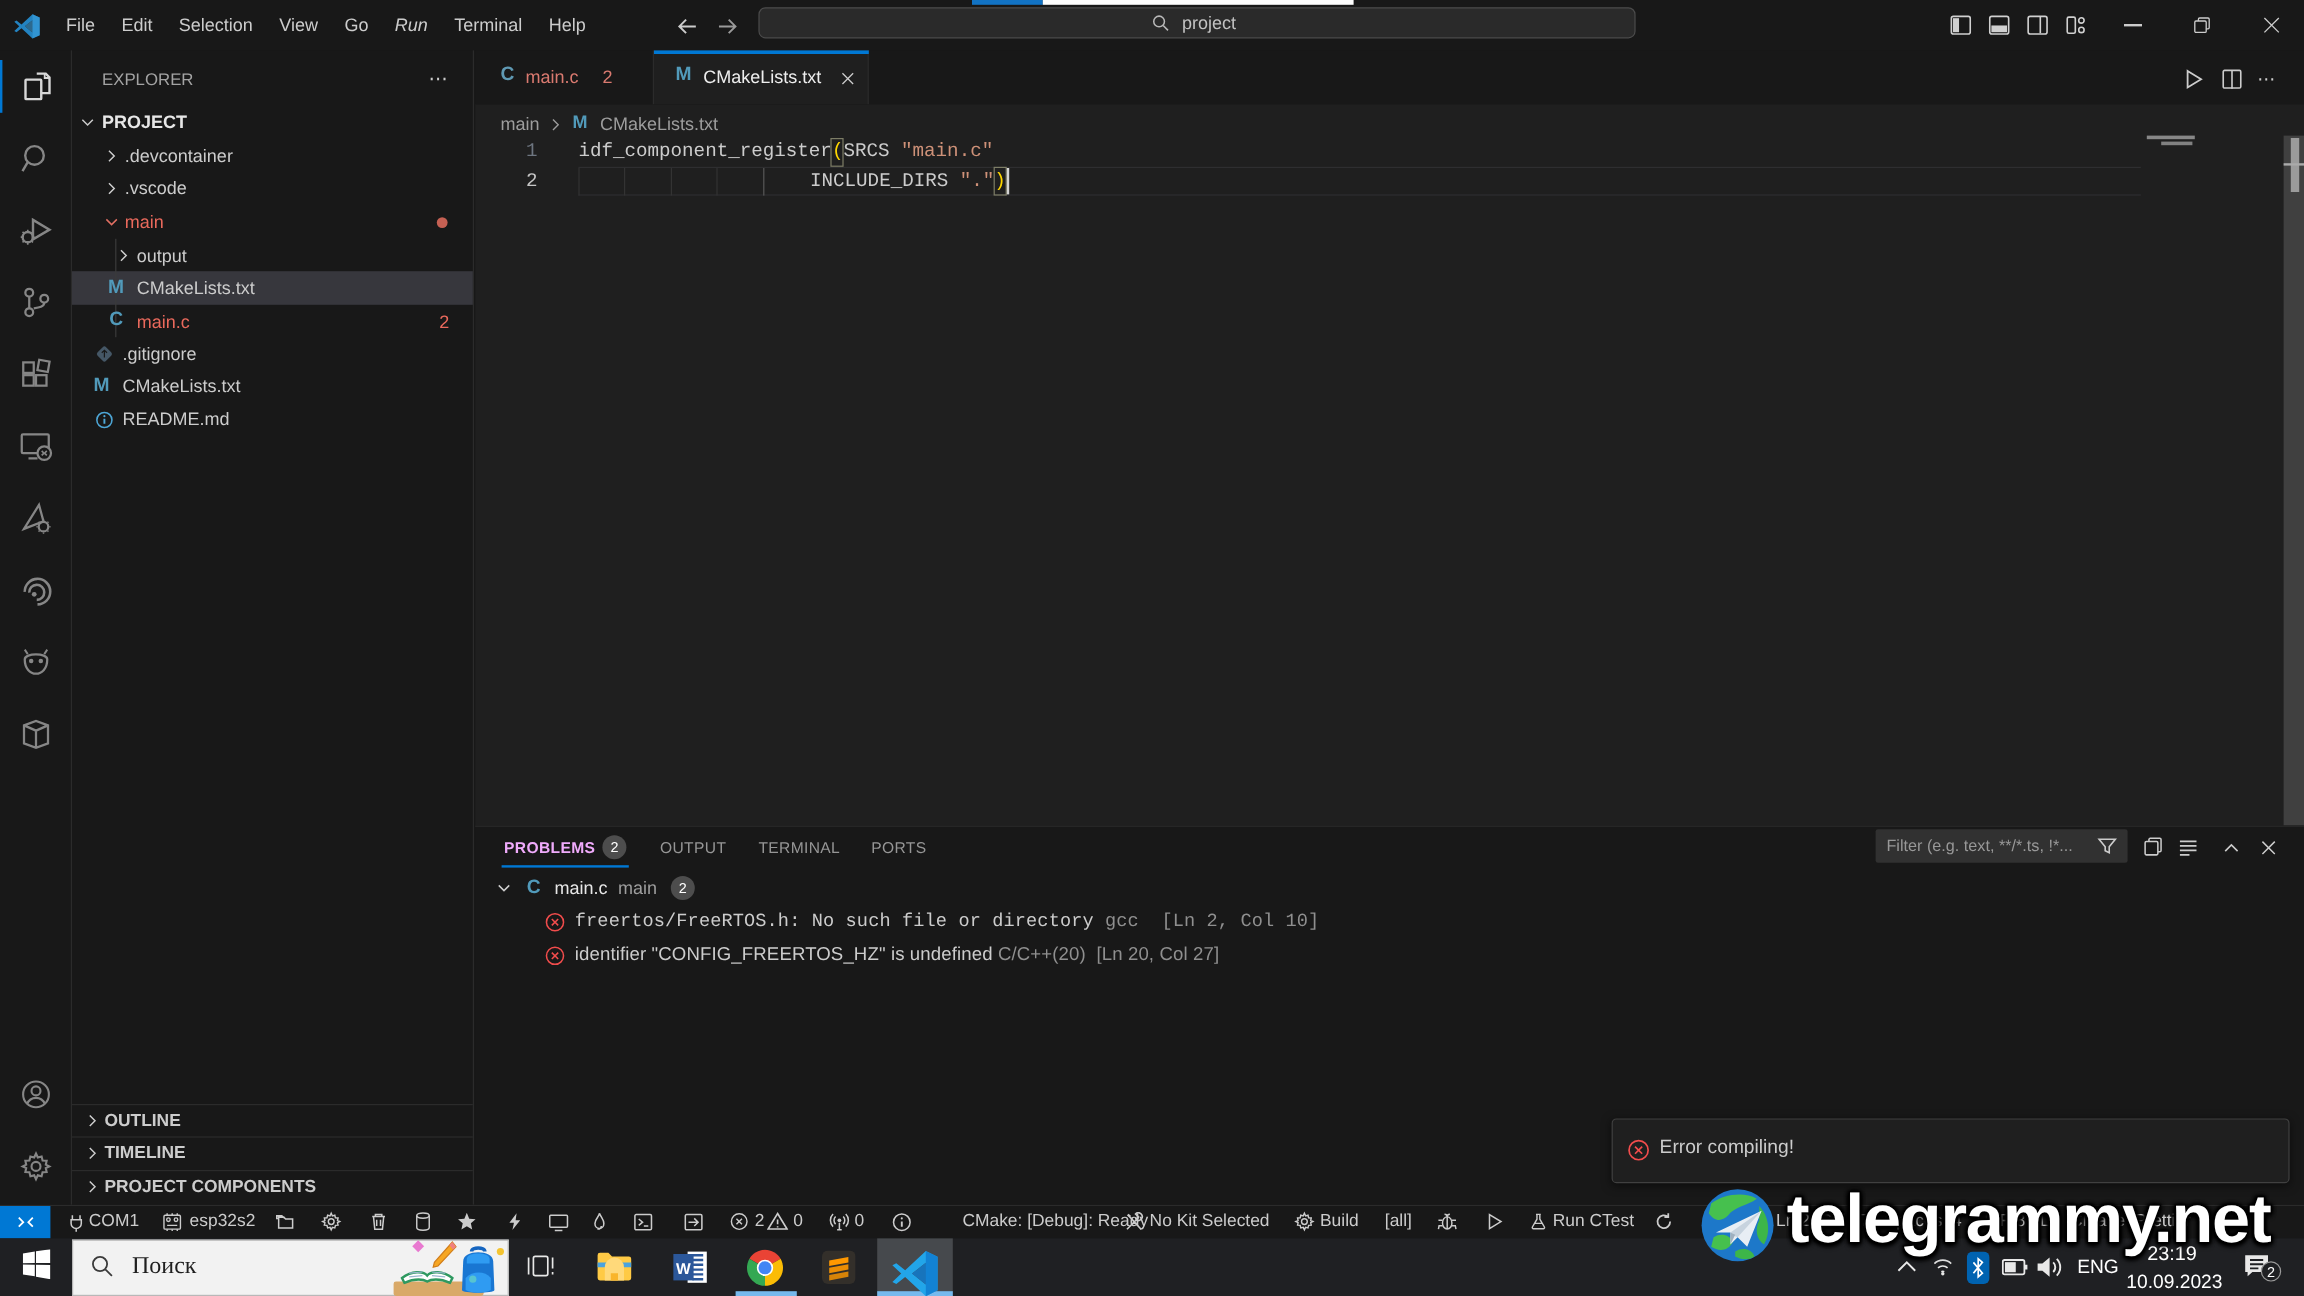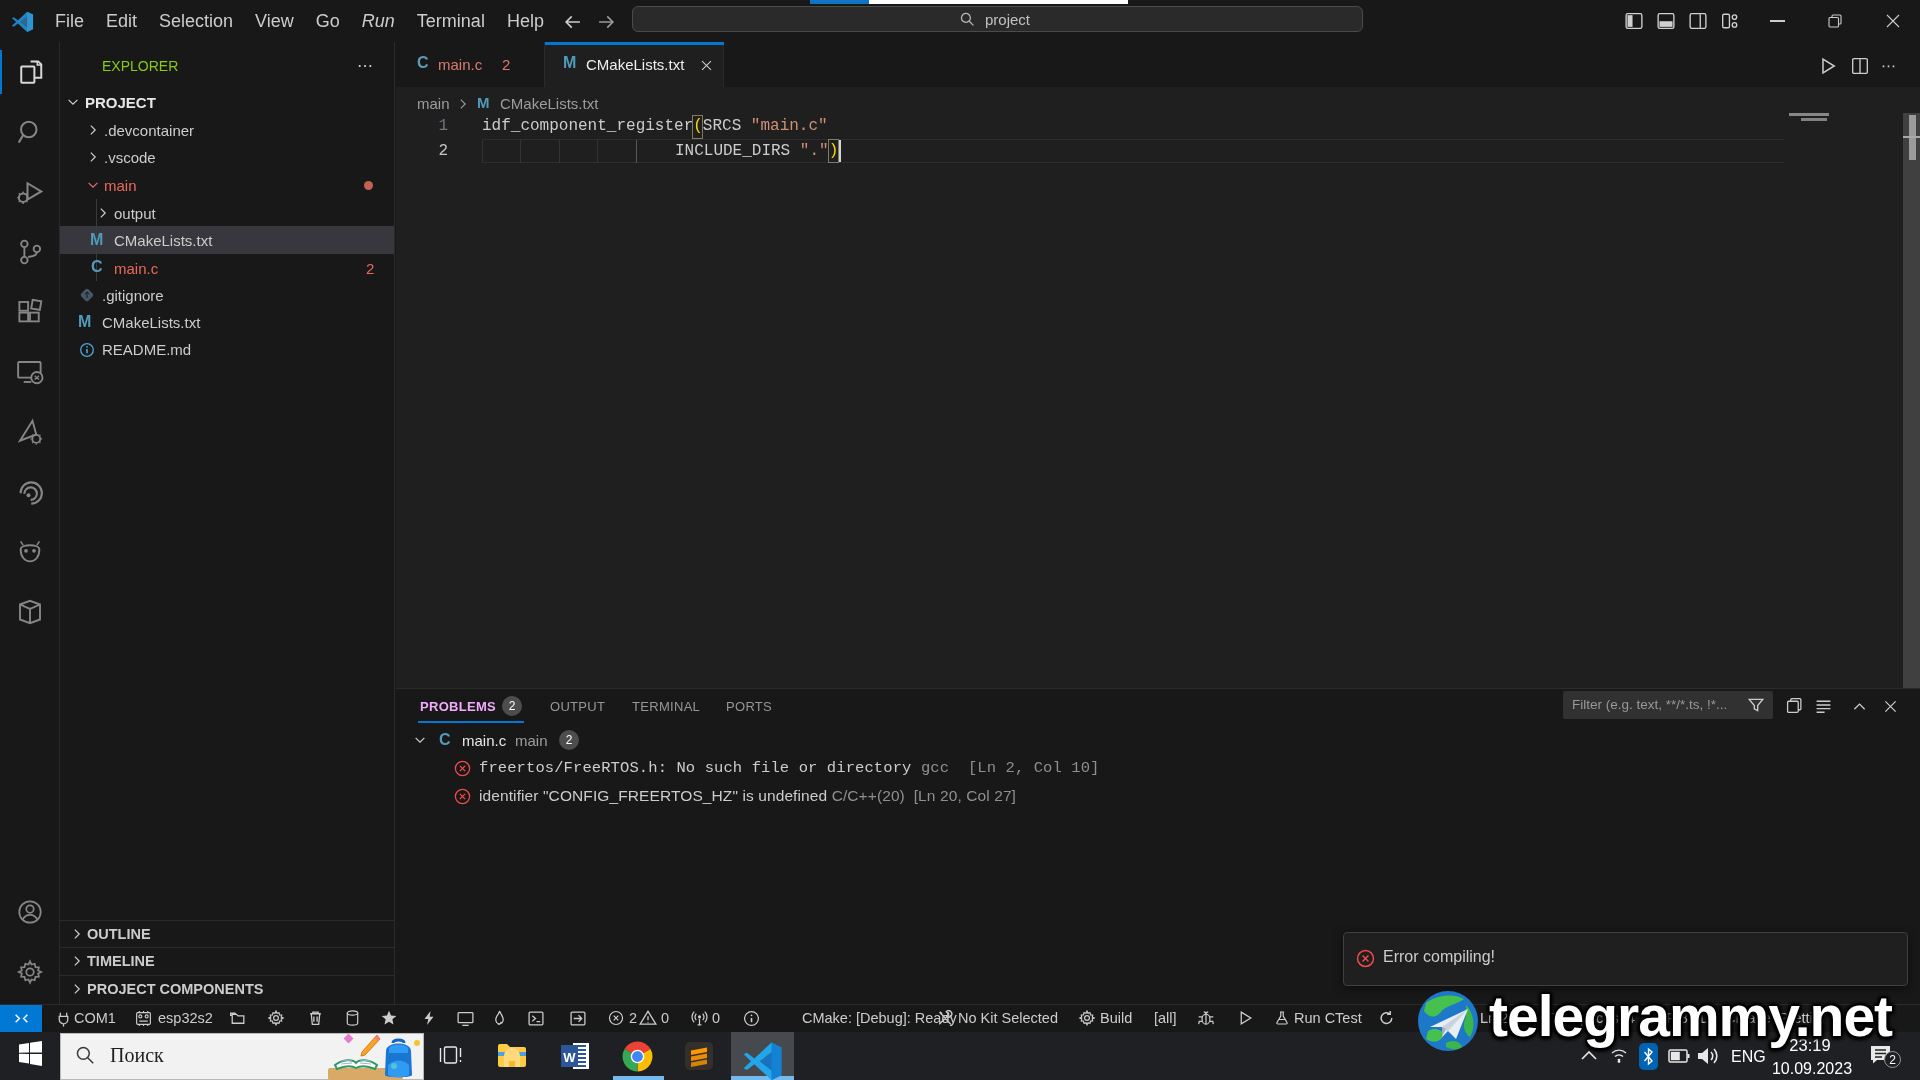--- a/index.html
+++ b/index.html
@@ -17,21 +17,21 @@
   <div class="abs" style="left:0;top:0;width:1920px;height:42px;background:#181818;"></div>
 
   <div class="abs" style="left:810px;top:0;width:59px;height:4px;background:#1273c4;"></div>
   <div class="abs" style="left:869px;top:0;width:259px;height:4px;background:#fdfdfd;"></div>
 
   <svg class="abs" style="left:11px;top:10px;" width="23" height="23" viewBox="0 0 100 100">
     <path fill="#2489ca" d="M70 8 L30 45 L12 31 L4 35 L22 52 L4 69 L12 73 L30 59 L70 96 L96 84 L96 20 Z M70 30 L70 74 L42 52 Z" opacity="0.95"></path>
     <path fill="#3aa0dd" d="M70 8 L96 20 L96 84 L70 96 Z M70 30 L42 52 L70 74 Z" opacity="0.6"></path>
   </svg>
 
-  <div class="abs" style="left:44px;top:0;height:42px;display:flex;align-items:center;font-size:18px;color:#cccccc;">
+  <div class="abs" style="left:44px;top:0;height:42px;display:flex;align-items:center;font-size:15px;color:#cccccc;">
     <span style="padding:0 11px;">File</span>
     <span style="padding:0 11px;">Edit</span>
     <span style="padding:0 11px;">Selection</span>
     <span style="padding:0 11px;">View</span>
     <span style="padding:0 11px;">Go</span>
     <span style="padding:0 11px;font-style:italic;">Run</span>
     <span style="padding:0 11px;">Terminal</span>
     <span style="padding:0 11px;">Help</span>
   </div>
 
@@ -145,21 +145,21 @@
     <circle cx="12" cy="9.5" r="3.2"></circle>
     <path d="M5.5 19 C7 15.5 9 14.5 12 14.5 C15 14.5 17 15.5 18.5 19"></path>
   </svg>
 
   <svg class="abs" style="left:16px;top:958px;" width="28" height="28" viewBox="0 0 24 24" fill="none" stroke="#868686" stroke-width="1.5">
     <circle cx="12" cy="12" r="3.2"></circle>
     <path d="M12 2.8 L13.3 5.6 L16 4.9 L16.7 7.8 L19.6 8 L19 10.8 L21.5 12 L19 13.2 L19.6 16 L16.7 16.2 L16 19.1 L13.3 18.4 L12 21.2 L10.7 18.4 L8 19.1 L7.3 16.2 L4.4 16 L5 13.2 L2.5 12 L5 10.8 L4.4 8 L7.3 7.8 L8 4.9 L10.7 5.6 Z"></path>
   </svg>
 
   <div class="abs" style="left:60px;top:42px;width:335px;height:962px;background:#181818;border-right:1px solid #2b2b2b;"></div>
-  <div class="abs" style="left:102px;top:58px;font-size:14px;color:#84cc16;">EXPLORER</div>
+  <div class="abs" style="left:85px;top:58px;font-size:14px;color:#a3a3a3;">EXPLORER</div>
   <div class="abs" style="left:357px;top:56px;font-size:16px;color:#cccccc;letter-spacing:1px;">⋯</div>
 
   <div class="abs" style="left:60px;top:226px;width:334px;height:28px;background:#37373d;"></div>
 
   <div class="abs" style="left:96px;top:199px;width:1px;height:82px;background:#3b3b3b;"></div>
 
   <svg class="abs" style="left:66px;top:95px;" width="14" height="14" viewBox="0 0 16 16" fill="none" stroke="#cccccc" stroke-width="1.4">
       <path d="M3 5.5 L8 10.5 L13 5.5"></path>
     </svg>
   <div class="abs" style="left:85px;top:94px;font-size:15px;font-weight:bold;color:#e7e7e7;">PROJECT</div>

